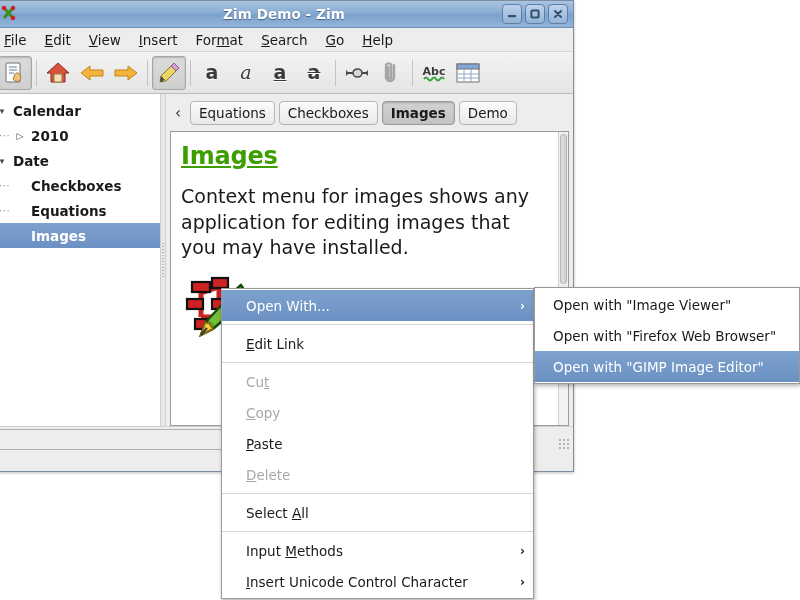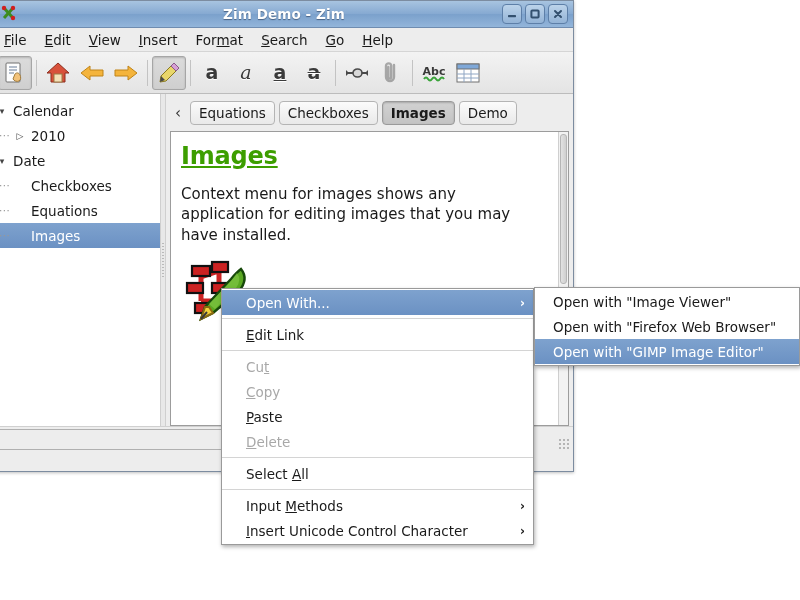--- a/index.html
+++ b/index.html
@@ -150,21 +150,21 @@
     font-size: 9px;
     color: #444;
   }
   .tree-dash {
     width: 18px;
     display:flex; align-items:center; justify-content:center;
     color:#999;
     font-size: 11px;
     letter-spacing: -1px;
   }
-  .tree-label { padding-left: 4px; }
+  .tree-label { padding-left: 4px; font-weight: bold; }
 
   .split-handle {
     width: 6px;
     background: #e8e8e8;
     border-left: 1px solid #cfcfcf;
     border-right: 1px solid #cfcfcf;
     position: relative;
   }
   .split-handle::after {
     content:"";
@@ -225,21 +225,21 @@
   .editor-inner { padding: 8px 10px; }
   .page-title {
     color: #3d9e00;
     font-size: 24px;
     font-weight: bold;
     text-decoration: underline;
     margin: 2px 0 14px 0;
     letter-spacing: -0.2px;
   }
   .page-para {
-    font-size: 15px;
+    font-size: 19px;
     line-height: 1.35;
     color: #1a1a1a;
     max-width: 390px;
     margin: 0 16px 12px 0;
   }
   .page-image { margin-top: 6px; }
 
   
   .v-scroll {
     position: absolute;
@@ -293,21 +293,21 @@
     background: #ffffff;
     border: 1px solid #9a9a9a;
     box-shadow: 1px 2px 4px rgba(0,0,0,0.3);
     padding: 1px 0;
     font-size: 13.5px;
   }
   #context-menu { left: 221px; top: 288px; width: 313px; }
   #submenu      { left: 534px; top: 287px; width: 266px; }
 
   .ctx-item {
-    height: 25px;
+    height: 31px;
     display: flex;
     align-items: center;
     padding: 0 10px 0 24px;
     color: #1a1a1a;
     white-space: nowrap;
     position: relative;
   }
   .ctx-item.highlight {
     background: linear-gradient(to bottom,#7ea2ce,#6b91c3);
     color: #ffffff;

